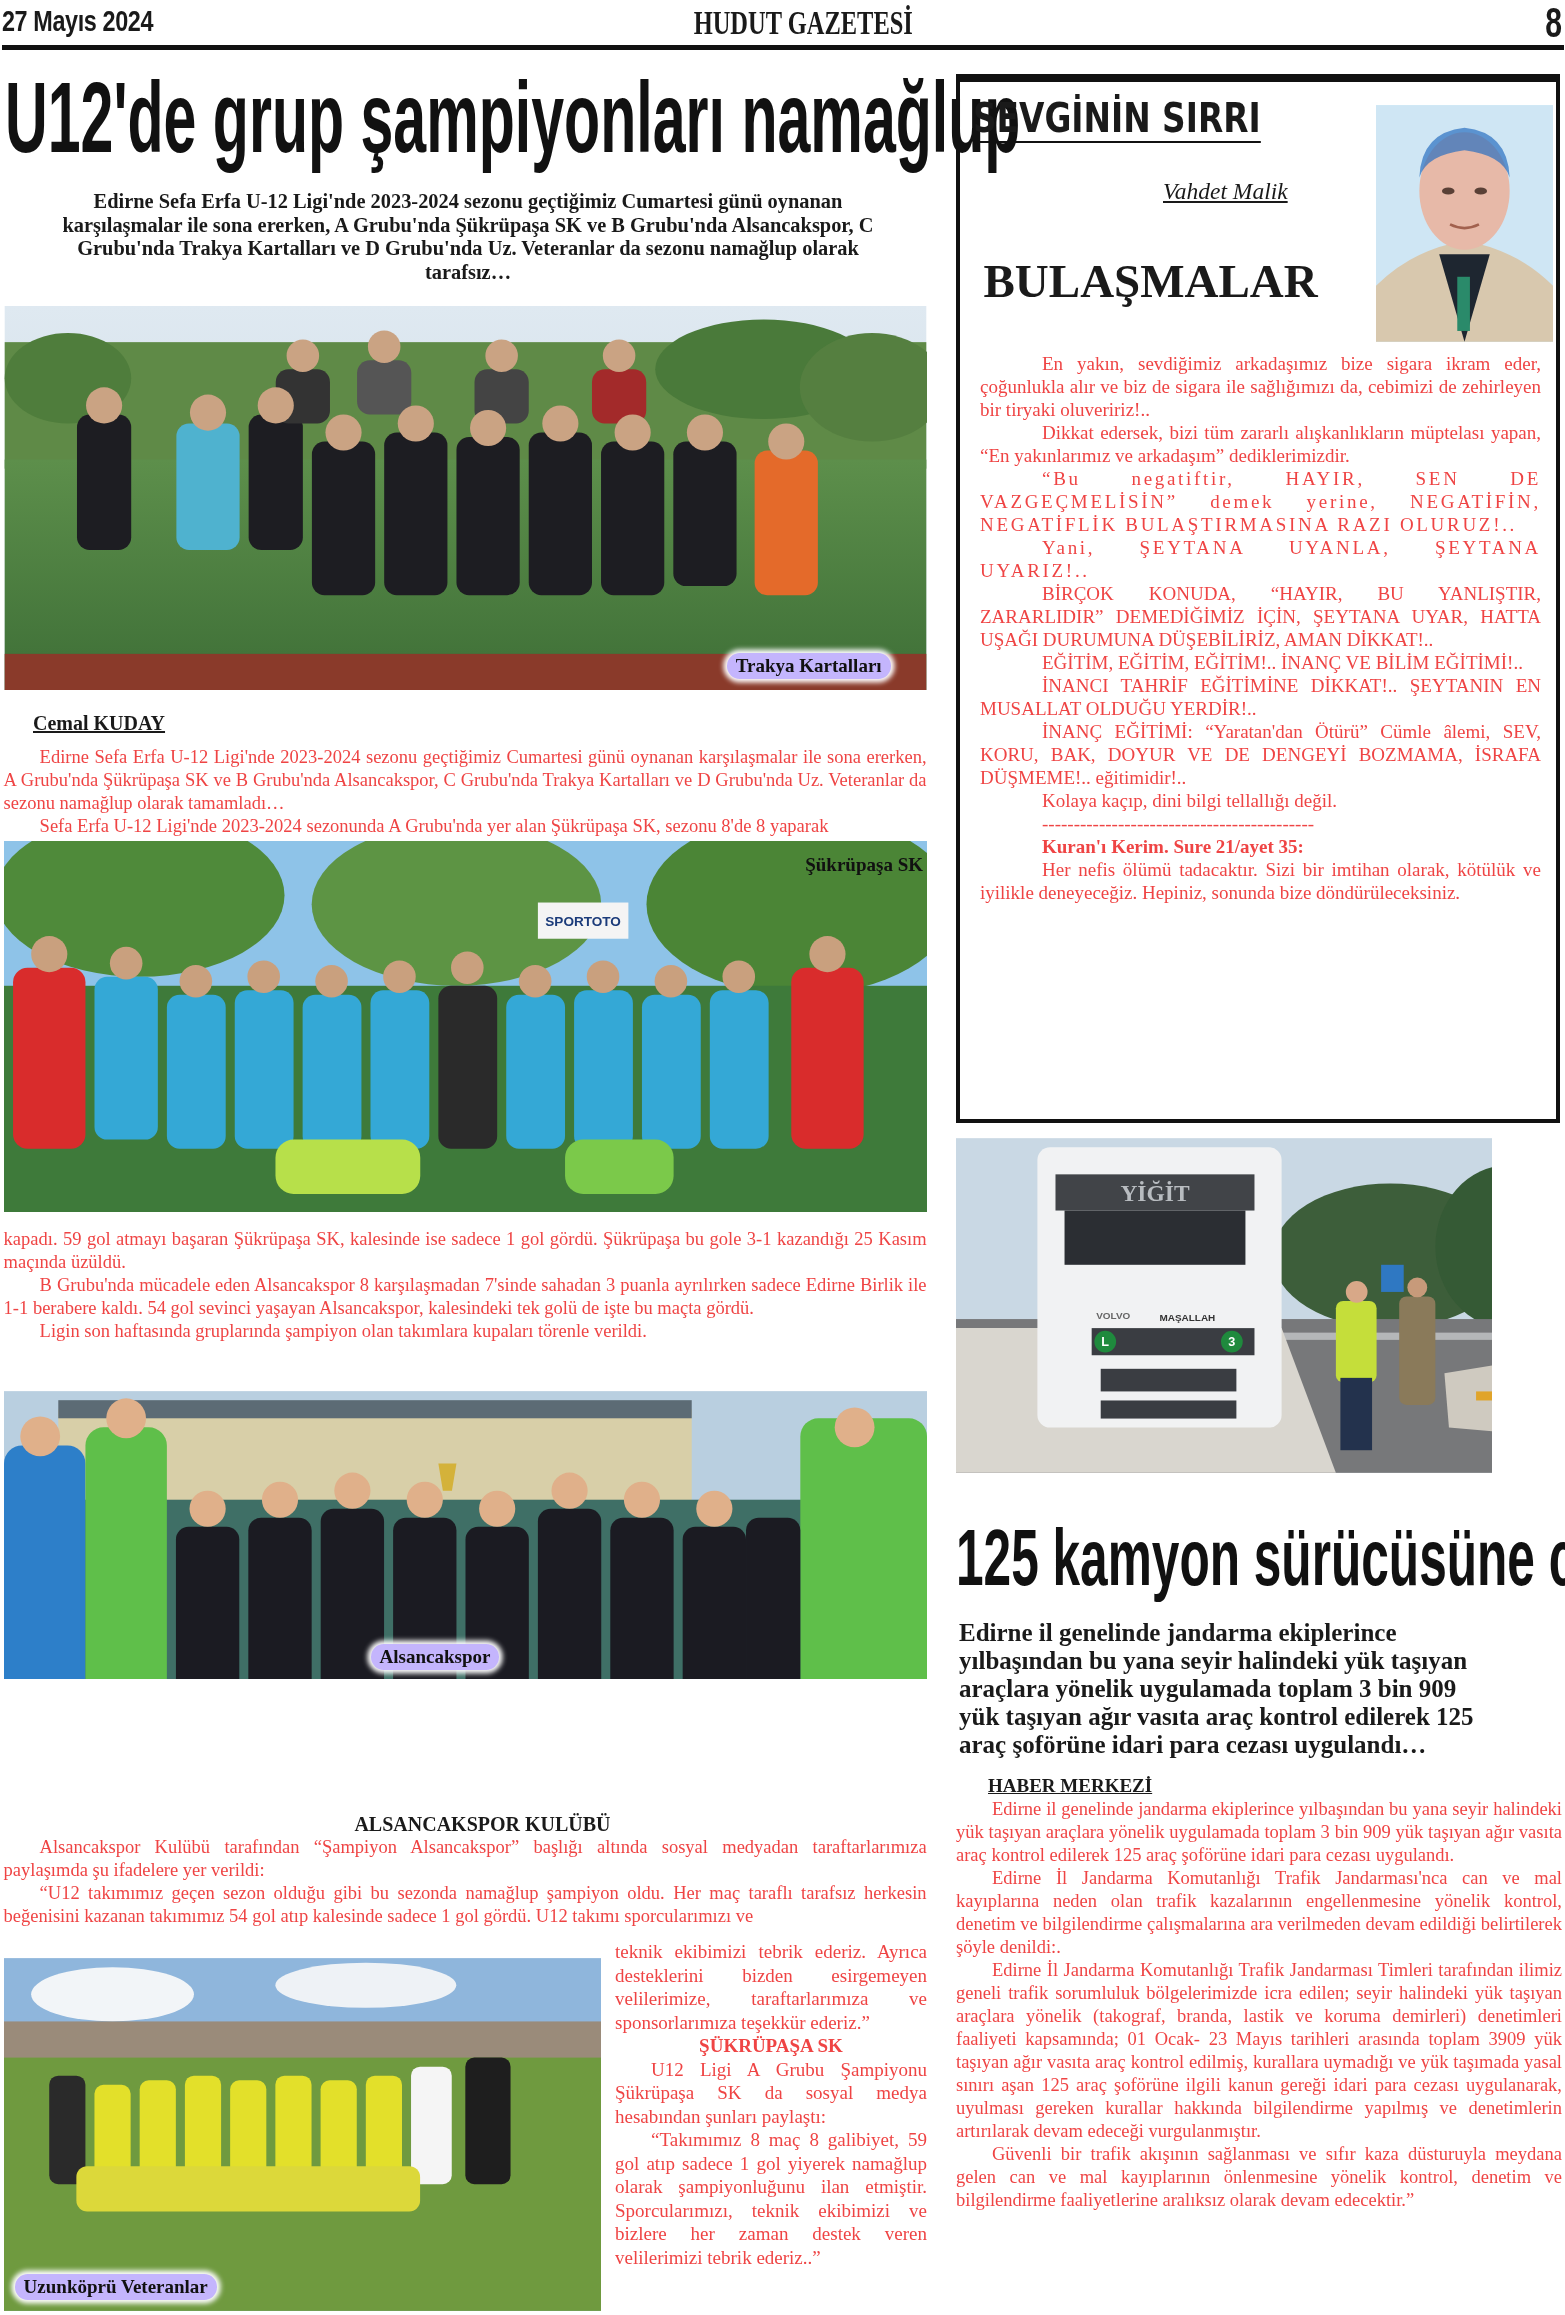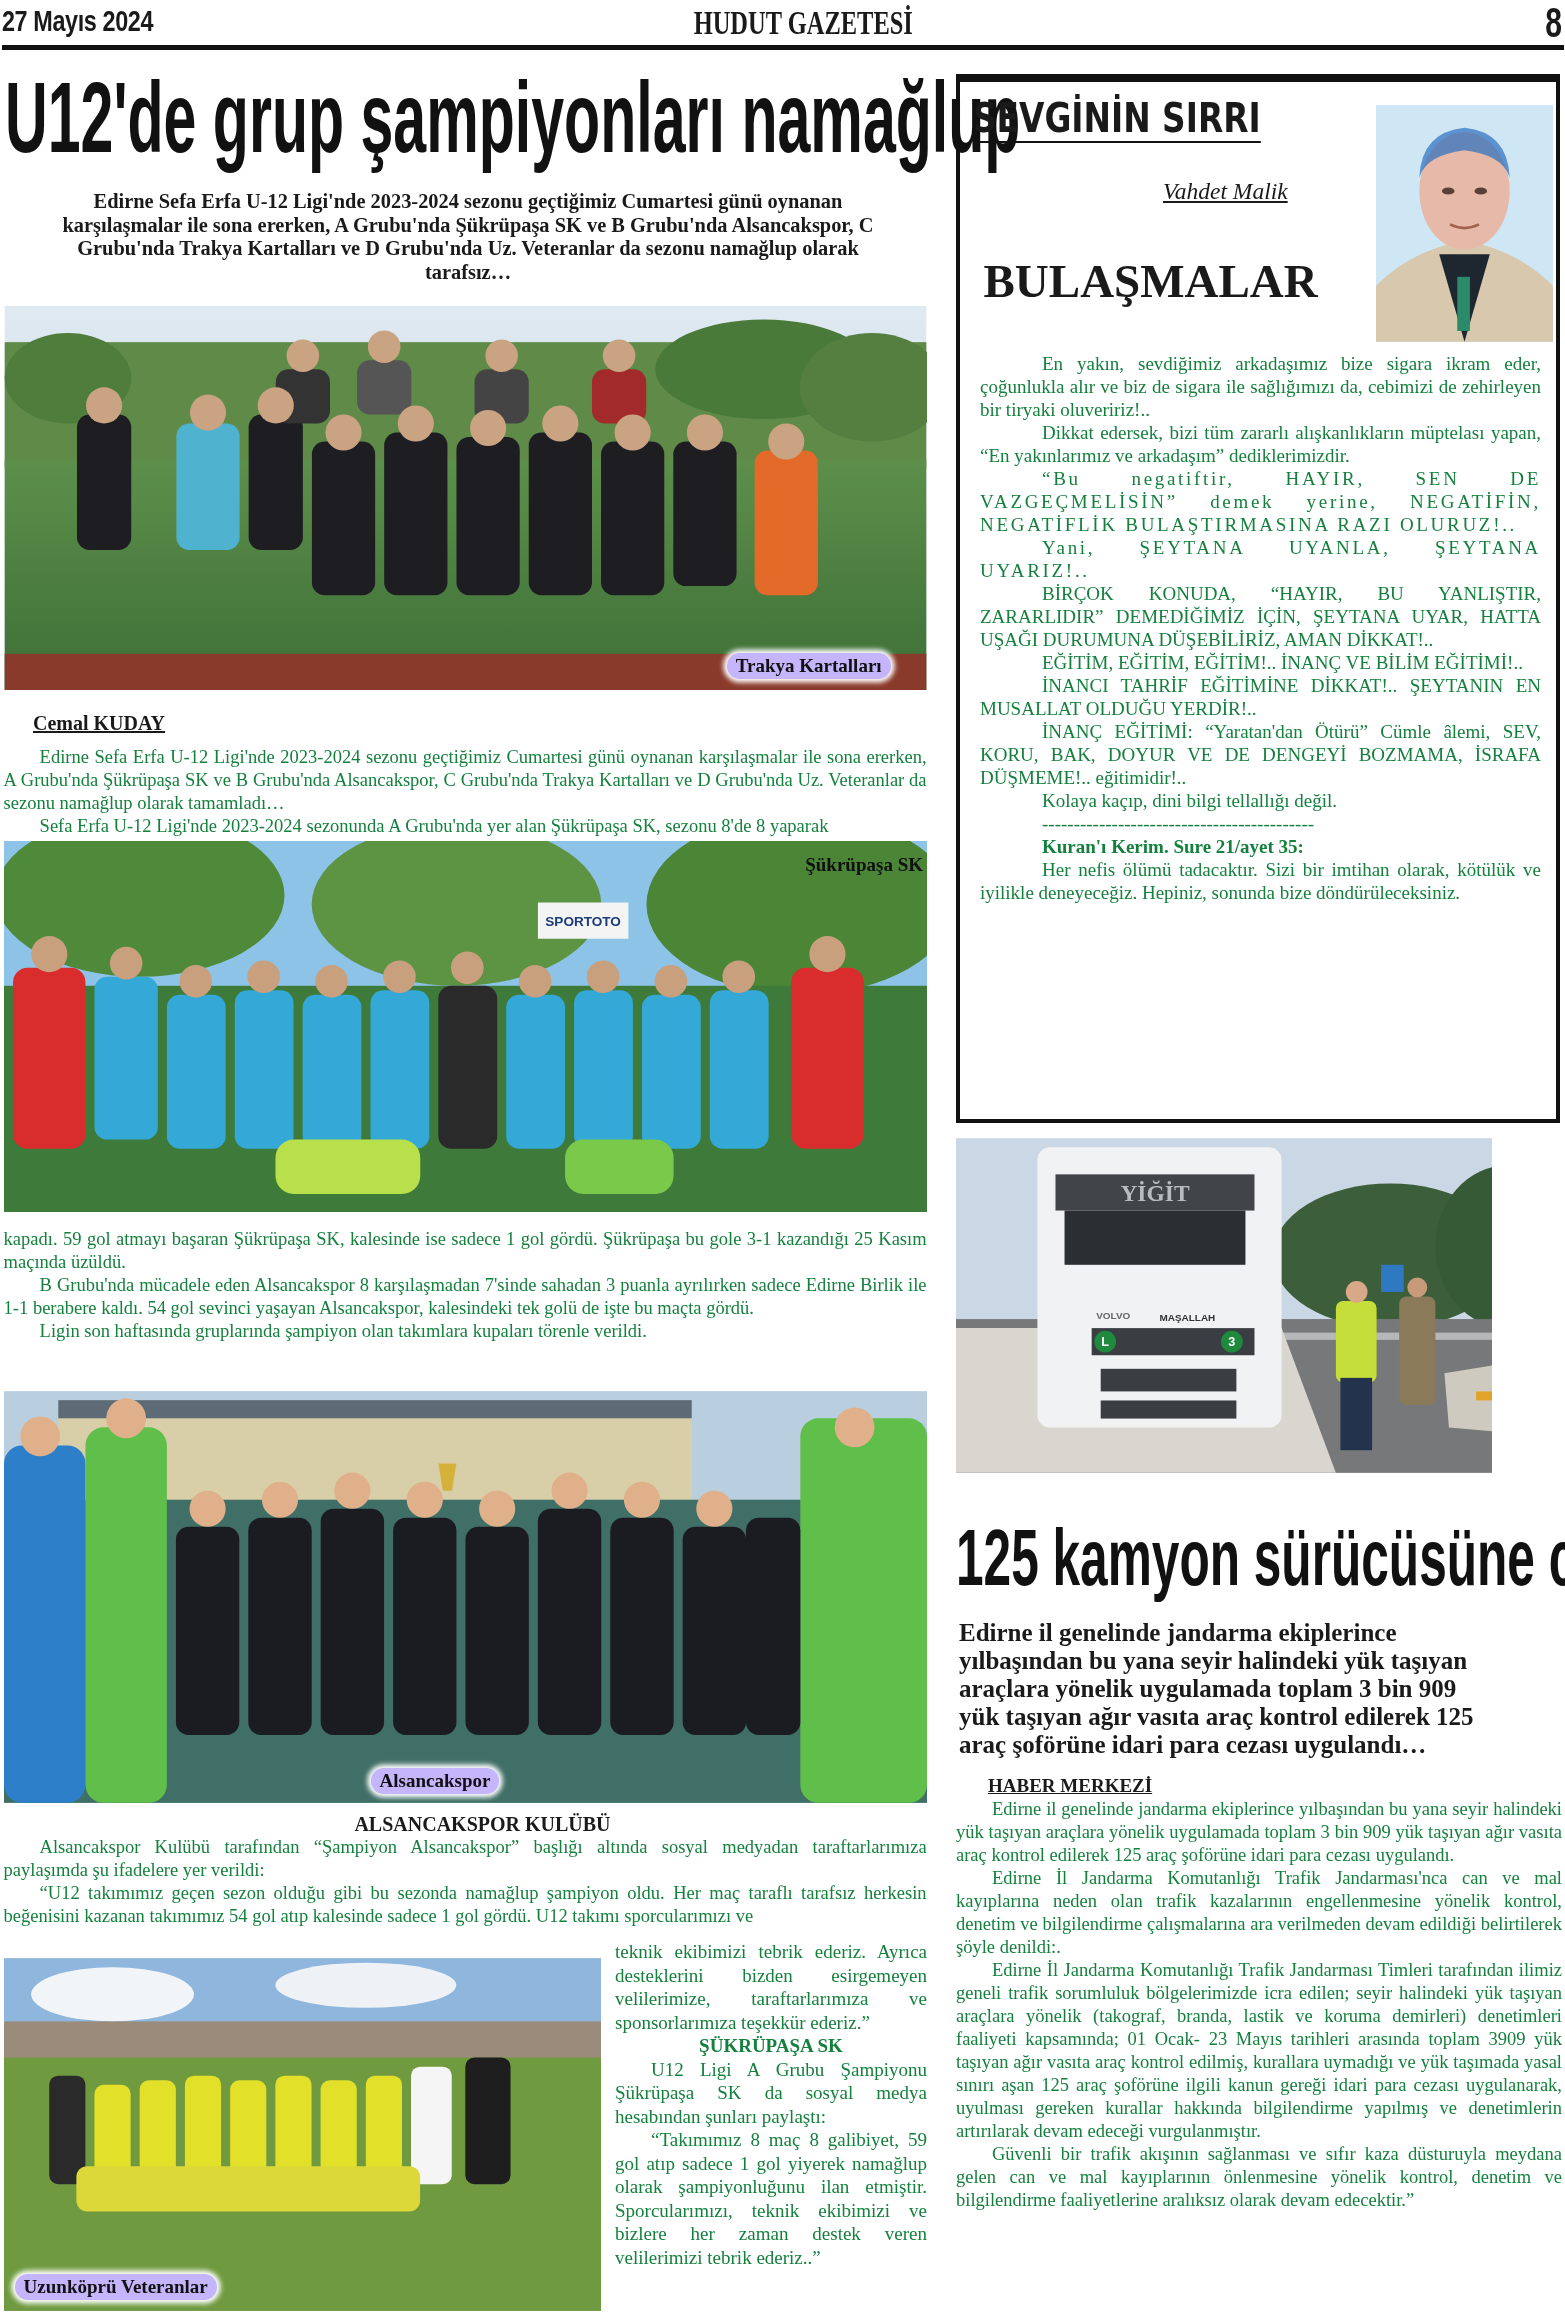--- a/index.html
+++ b/index.html
@@ -9,21 +9,21 @@
   
   .masthead { position: absolute; left: 0; top: 0; width: 1566px; height: 51px; }
   .mh-date { position: absolute; left: 1.8px; top: 3.6px; font-family: "Liberation Sans", sans-serif; font-weight: bold; font-size: 30px; transform: scaleX(0.78); transform-origin: left top; letter-spacing: -0.5px; }
   .mh-title { position: absolute; left: 0; width: 1566px; top: 3.6px; text-align: center; font-family: "Liberation Serif", serif; font-weight: bold; font-size: 34px; padding-left: 40px; }
   .mh-title span { display: inline-block; transform: scaleX(0.72); }
   .mh-page { position: absolute; right: 3.6px; top: -1.8px; font-family: "Liberation Sans", sans-serif; font-weight: bold; font-size: 43px; transform: scaleX(0.7); transform-origin: right top; }
   .mh-rule { position: absolute; left: 1.8px; right: 1.8px; top: 45px; height: 4.5px; background: #111; }
 
   
   .headline-cond { font-family: "Liberation Sans", sans-serif; font-weight: bold; color: #111; white-space: nowrap; transform-origin: left top; }
-  .body-text { font-family: "Liberation Serif", serif; font-size: 18.5px; line-height: 23px; text-align: justify; color: #15803d; }
+  .body-text { font-family: "Liberation Serif", serif; font-size: 18.5px; line-height: 23px; text-align: justify; color: #ef4444; }
   .body-text p { text-indent: 36px; }
   .photo { position: absolute; overflow: hidden; }
   .caption-pill { position: absolute; background: #c4b5fd; border-radius: 12.7px; padding: 1.8px 9px; font-family: "Liberation Serif", serif; font-weight: bold; font-size: 19px; color: #111; box-shadow: 0 0 5.4px 3.6px #fff; }
   .caption-plain { position: absolute; font-family: "Liberation Serif", serif; font-weight: bold; font-size: 19px; color: #111; }
 
   
   .u12-title { position: absolute; left: 5.4px; top: 63px; font-size: 101px; transform: scaleX(0.585); line-height: 109px; }
   .u12-lede { position: absolute; left: 27px; top: 190px; width: 882px; text-align: center; font-family: "Liberation Serif", serif; font-weight: bold; font-size: 20.4px; line-height: 23.5px; }
   .u12-lede span { display: block; }
 
@@ -175,21 +175,21 @@
   </svg>
   <div class="caption-plain" style="right:3.6px;top:12.7px;">Şükrüpaşa SK</div>
 </div>
 
 <div class="body-text u12-body2">
   <p style="text-indent:0;">kapadı. 59 gol atmayı başaran Şükrüpaşa SK, kalesinde ise sadece 1 gol gördü. Şükrüpaşa bu gole 3-1 kazandığı 25 Kasım maçında üzüldü.</p>
   <p>B Grubu'nda mücadele eden Alsancakspor 8 karşılaşmadan 7'sinde sahadan 3 puanla ayrılırken sadece Edirne Birlik ile 1-1 berabere kaldı. 54 gol sevinci yaşayan Alsancakspor, kalesindeki tek golü de işte bu maçta gördü.</p>
   <p>Ligin son haftasında gruplarında şampiyon olan takımlara kupaları törenle verildi.</p>
 </div>
 
-<div class="photo" style="left:3.6px;top:1391px;width:923px;height:412px;">
+<div class="photo" style="left:3.6px;top:1391px;width:923px;height:288px;">
   <svg width="923" height="412" viewBox="0 0 1020 455">
     <rect width="1020" height="455" fill="#b9cfe0"></rect>
     <rect x="60" y="20" width="700" height="110" fill="#d8cfa8"></rect>
     <rect x="60" y="10" width="700" height="20" fill="#5c6b75"></rect>
     <rect y="120" width="1020" height="335" fill="#3f6f66"></rect>
     <rect x="0" y="60" width="90" height="395" rx="20" fill="#2d7fc9"></rect>
     <rect x="90" y="40" width="90" height="415" rx="20" fill="#5fbf4a"></rect>
     <rect x="880" y="30" width="140" height="425" rx="20" fill="#5fbf4a"></rect>
     <g fill="#1b1b22">
       <rect x="190" y="150" width="70" height="230" rx="14"></rect>

